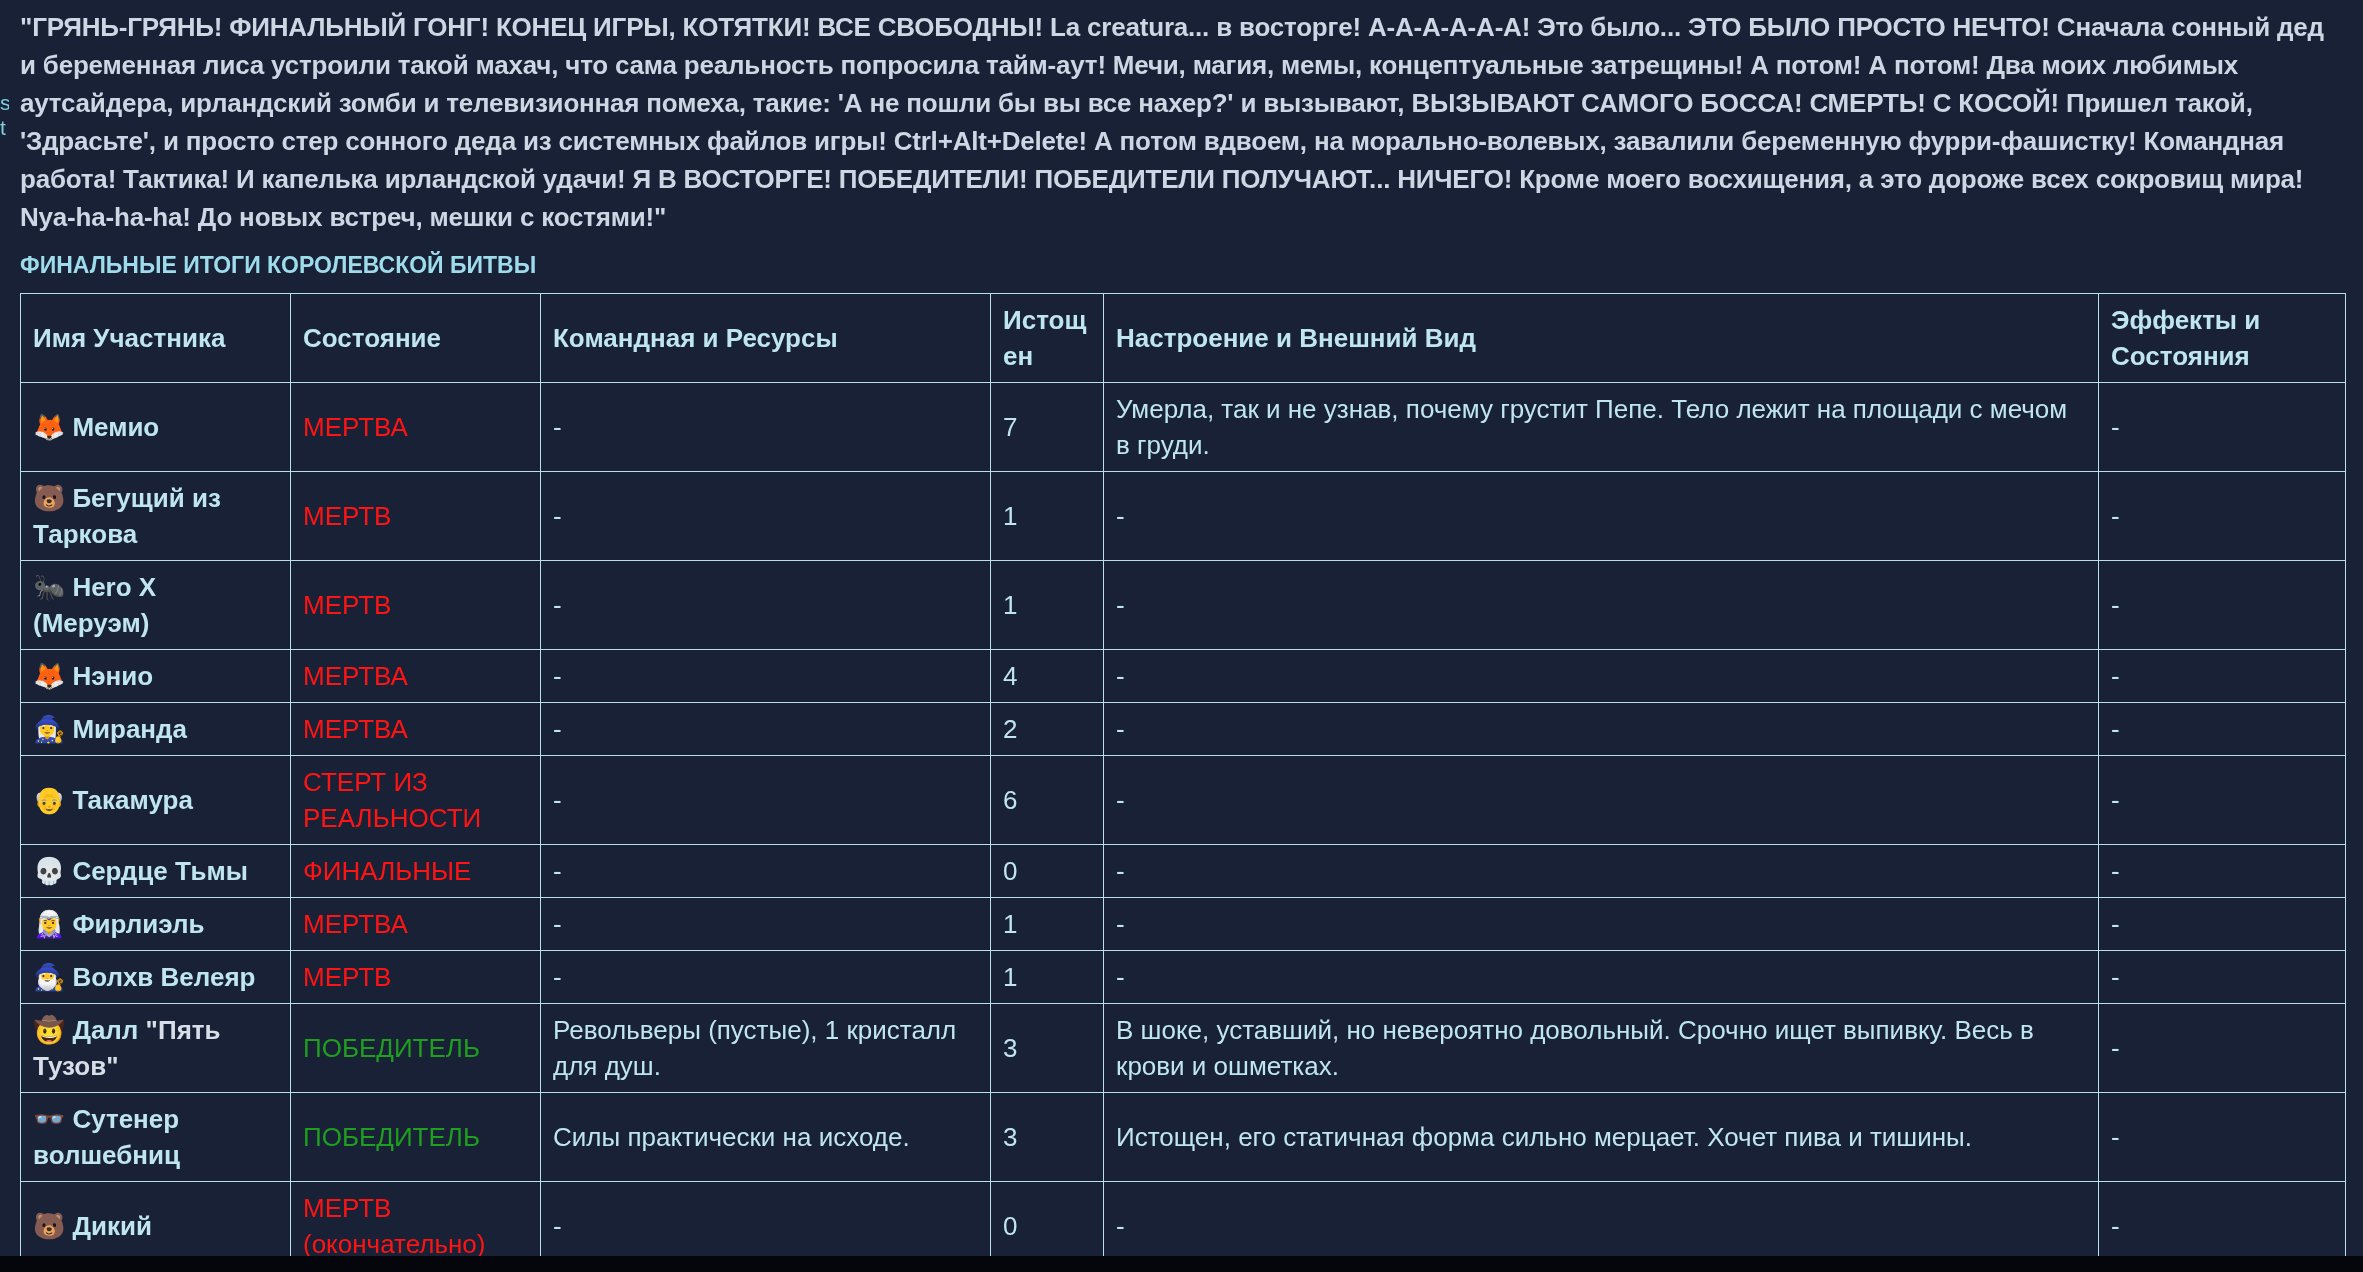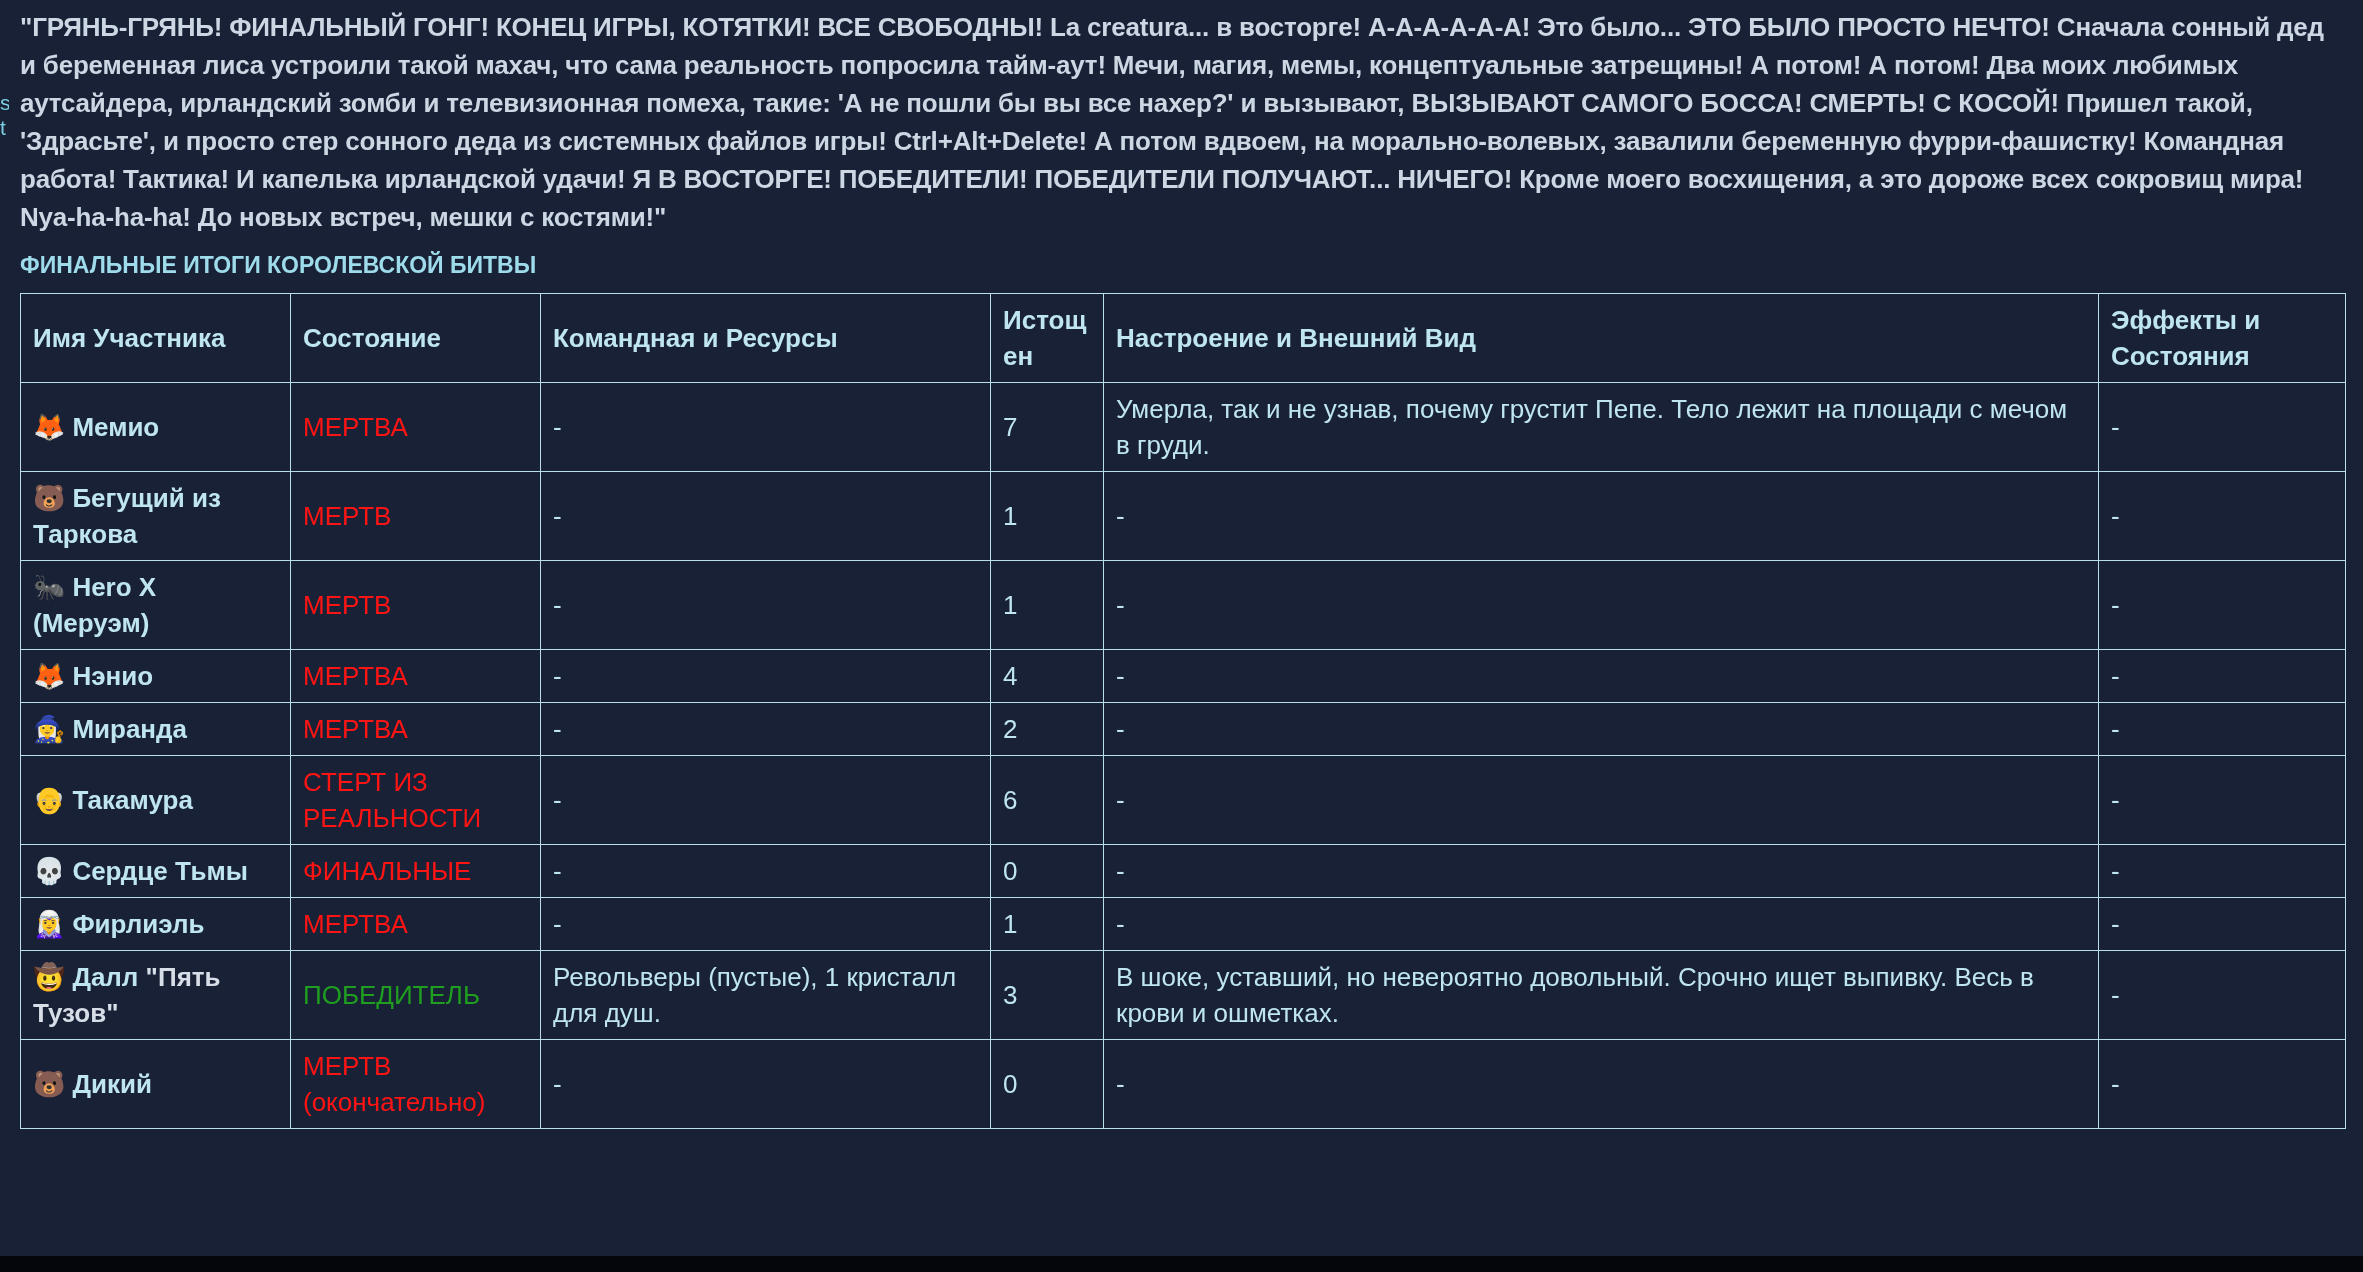--- a/index.html
+++ b/index.html
@@ -166,28 +166,44 @@
         </tr>
         <tr>
           <td class="c-name"><span class="emoji">🧝‍♀️</span><span>Фирлиэль</span></td>
           <td class="status-dead">МЕРТВА</td>
           <td>-</td>
           <td>1</td>
           <td>-</td>
           <td>-</td>
         </tr>
         <tr>
+          <td class="c-name"><span class="emoji">🧙‍♂️</span><span>Волхв Велеяр</span></td>
+          <td class="status-dead">МЕРТВ</td>
+          <td>-</td>
+          <td>1</td>
+          <td>-</td>
+          <td>-</td>
+        </tr>
+        <tr>
           <td class="c-name"><span class="emoji">🤠</span><span>Далл</span><span class="nm-alt"> "Пять Тузов"</span></td>
           <td class="status-winner">ПОБЕДИТЕЛЬ</td>
           <td>Револьверы (пустые), 1 кристалл для душ.</td>
           <td>3</td>
           <td>В шоке, уставший, но невероятно довольный. Срочно ищет выпивку. Весь в крови и ошметках.</td>
           <td>-</td>
         </tr>
         <tr>
+          <td class="c-name"><span class="emoji">👓</span><span>Сутенер волшебниц</span></td>
+          <td class="status-winner">ПОБЕДИТЕЛЬ</td>
+          <td>Силы практически на исходе.</td>
+          <td>3</td>
+          <td>Истощен, его статичная форма сильно мерцает. Хочет пива и тишины.</td>
+          <td>-</td>
+        </tr>
+        <tr>
           <td class="c-name"><span class="emoji">🐻</span><span>Дикий</span></td>
           <td class="status-dead">МЕРТВ (окончательно)</td>
           <td>-</td>
           <td>0</td>
           <td>-</td>
           <td>-</td>
         </tr>
       </tbody>
   </table>
 </div>

